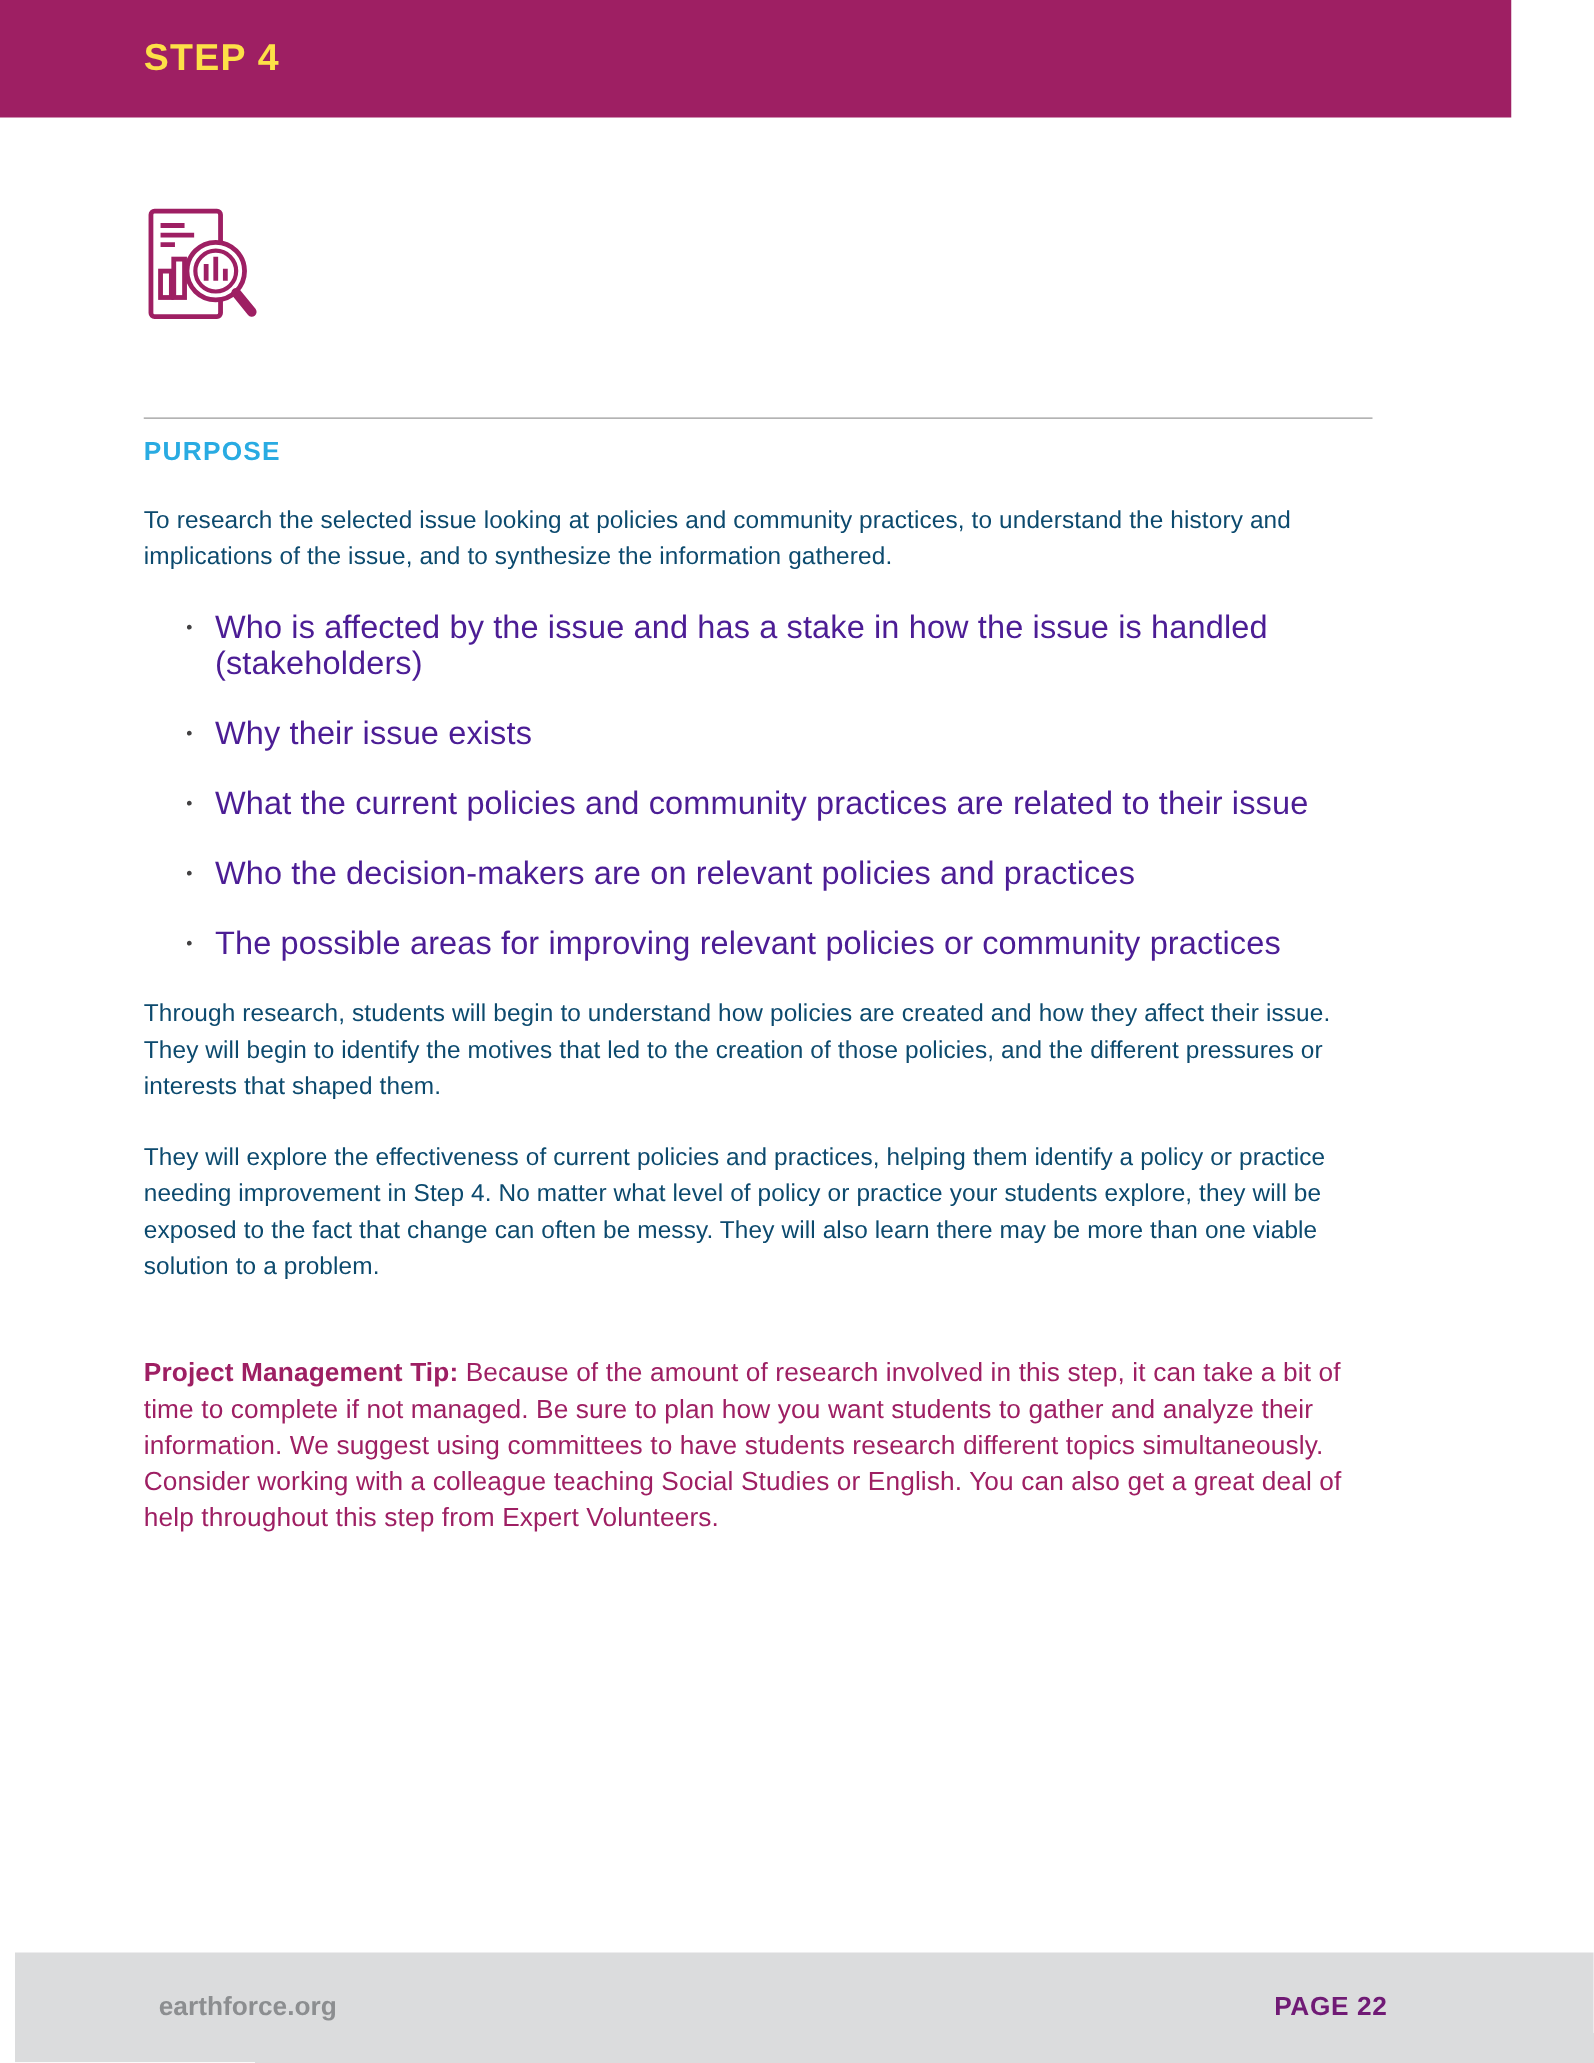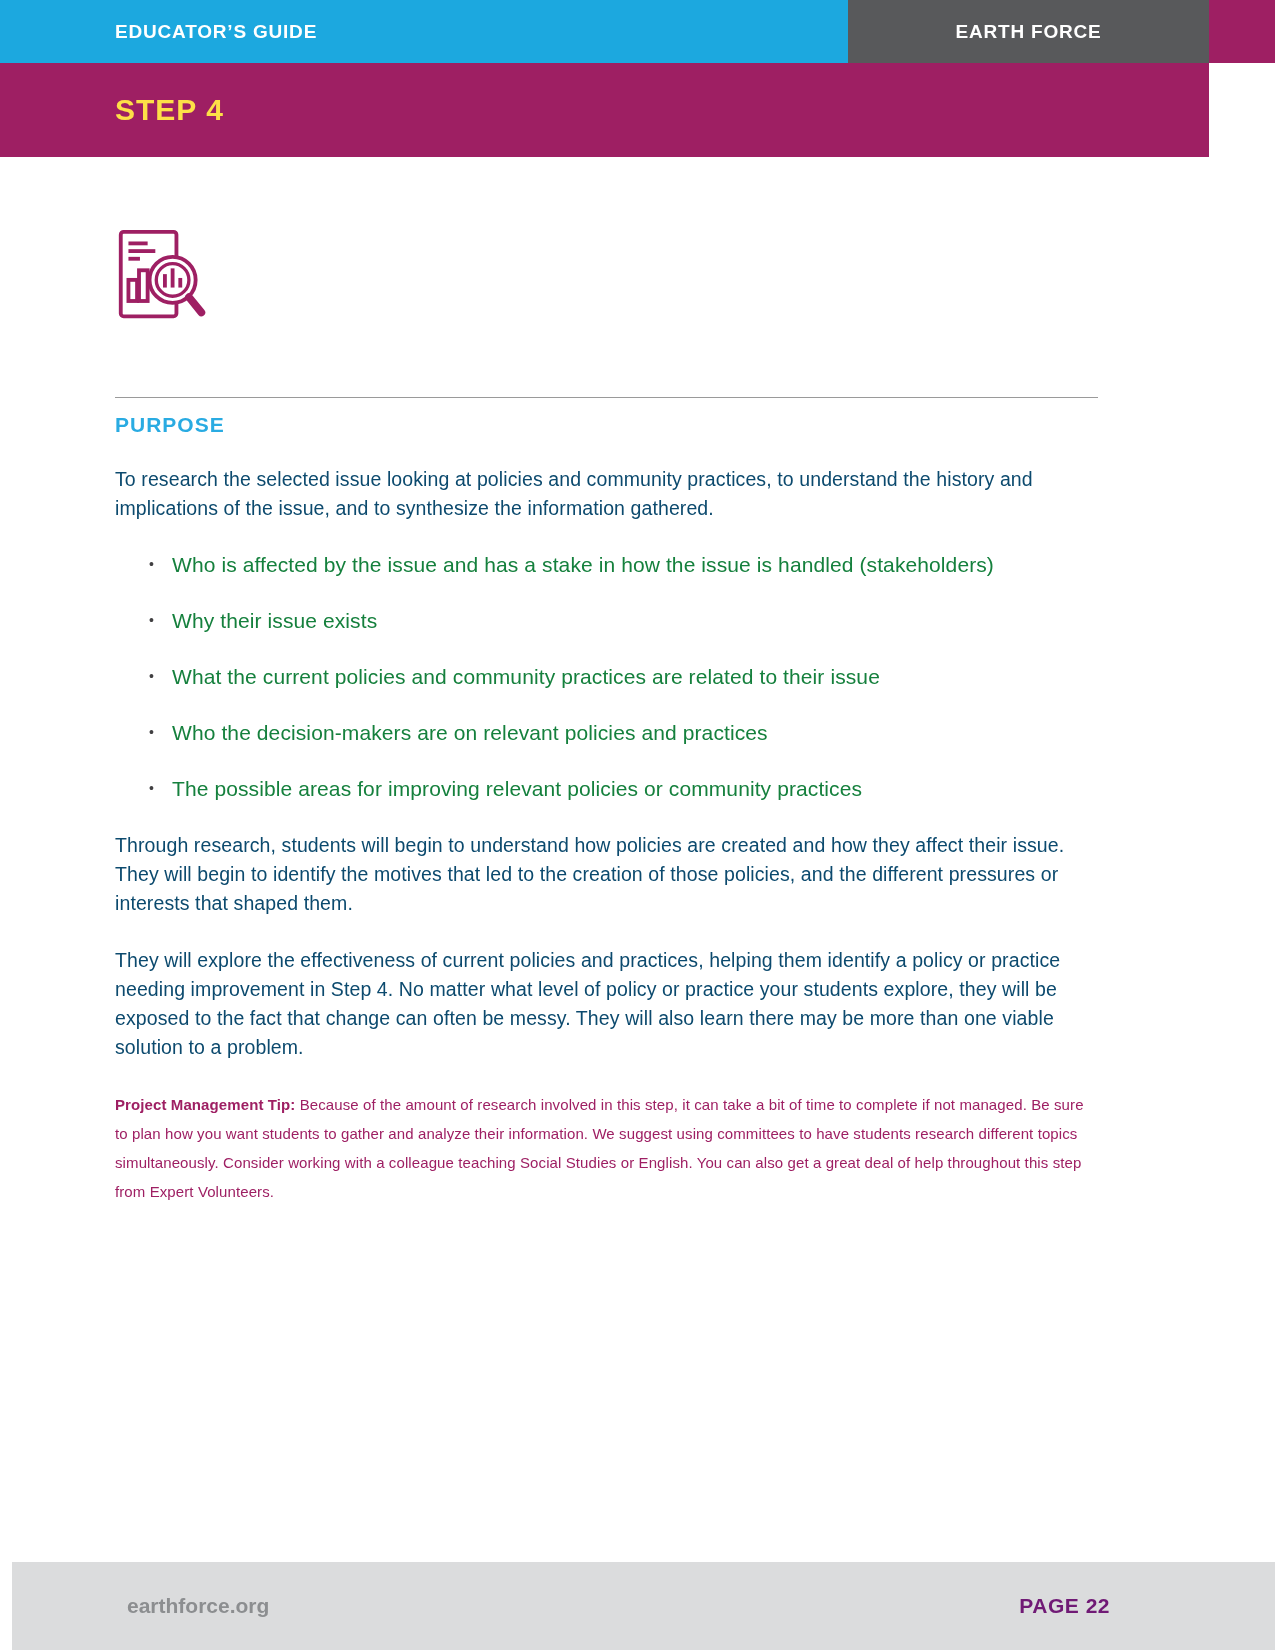--- a/index.html
+++ b/index.html
@@ -114,40 +114,40 @@
     letter-spacing: 0.1px;
   }
 
   ul.learn-list {
     list-style: none;
     margin-top: 4px;
   }
   ul.learn-list li {
     position: relative;
     padding-left: 57px;
-    color: #15803d;
-    font-size: 21px;
+    color: #4c1d95;
+    font-size: 26px;
     line-height: 29px;
     letter-spacing: 0.1px;
     margin-top: 27px;
   }
   ul.learn-list li::before {
     content: "\2022";
     position: absolute;
     left: 34px;
     top: 0;
     font-size: 14px;
     line-height: 29px;
     color: #414042;
   }
 
   .tip {
-    margin-top: 28px;
+    margin-top: 56px;
     color: #9E1F63;
-    font-size: 15px;
+    font-size: 21px;
     line-height: 29px;
     letter-spacing: 0.1px;
   }
   .tip strong { font-weight: bold; }
 
   
   footer {
     position: absolute;
     left: 12px;
     bottom: 0;
@@ -170,29 +170,20 @@
     font-size: 21px;
     font-weight: bold;
     letter-spacing: 0.5px;
   }
 </style>
 </head>
 <body>
 
 <div class="page">
 
-  <header class="topbar">
-    <div class="topbar-left">
-      <span>EDUCATOR’S GUIDE</span>
-    </div>
-    <div class="topbar-mid">
-      <span>EARTH FORCE</span>
-    </div>
-    <div class="topbar-corner"></div>
-  </header>
 
   <div class="step-banner">
     <h1>STEP 4</h1>
   </div>
 
   <main>
 
     <div class="title-row">
       <div class="doc-icon">
         <svg viewBox="0 0 100 110" fill="none" xmlns="http://www.w3.org/2000/svg">

